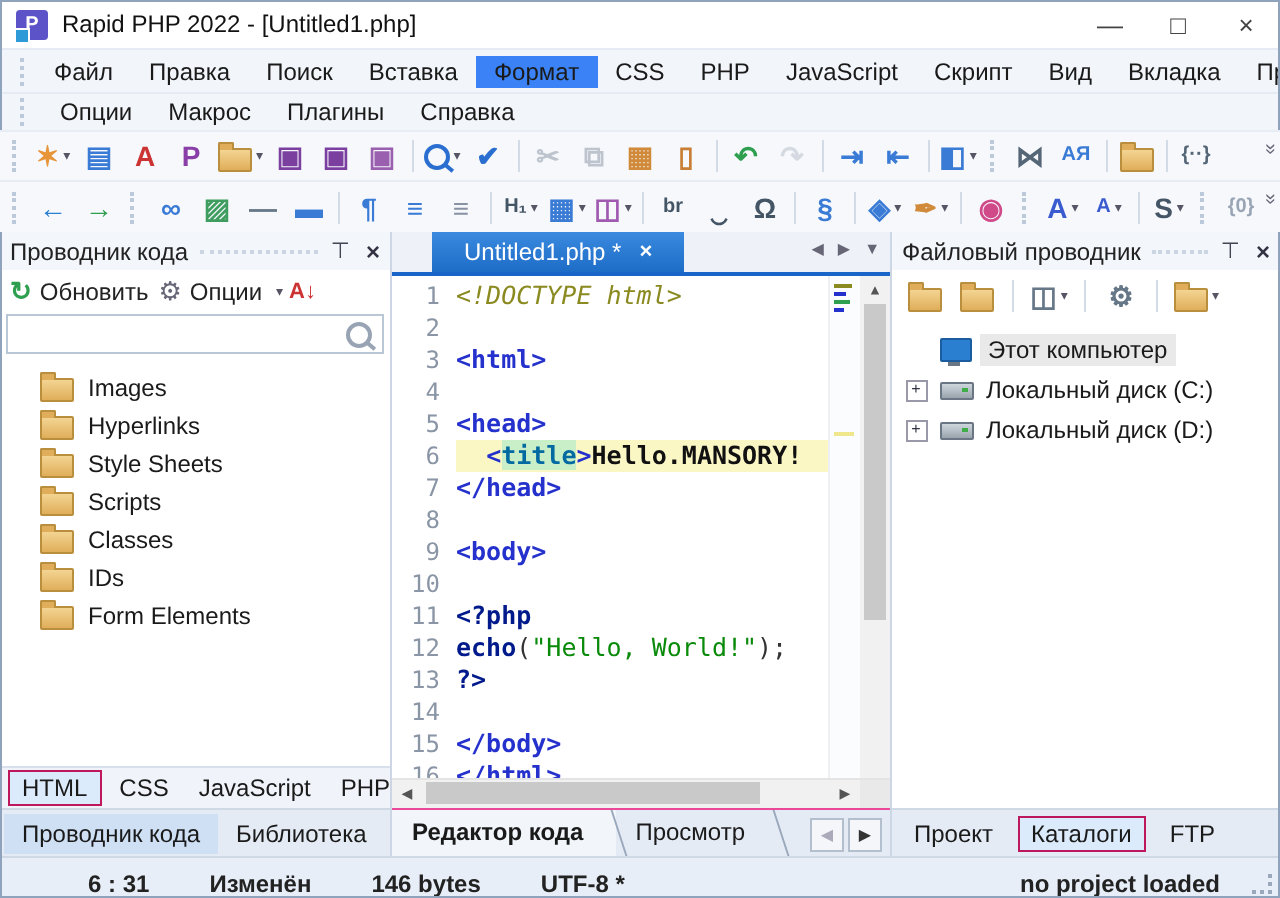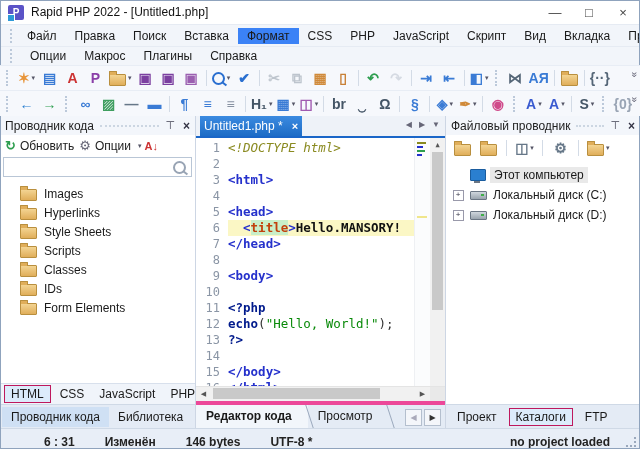--- a/index.html
+++ b/index.html
@@ -20,21 +20,21 @@
   .menu-item{padding:1px 9px;white-space:nowrap}
   .menu-item.active{background:#3b82f6}
   .mgrip{width:3px;height:14px;border-left:2px dotted #bcc9da;margin-right:6px}
   
   .toolbar{display:flex;align-items:center;height:24px;background:#f6f8fc;border-top:1px solid #e8edf5;padding:0 2px;position:relative}
   .toolbar2{height:25px}
   .tb-grip{width:3px;height:16px;border-left:2px dotted #bcc9da;margin:0 4px}
   .tb-sep{width:1px;height:16px;background:#d3dbe6;margin:0 3px}
   .tb-btn{height:20px;min-width:19px;padding:0 2px;display:flex;align-items:center;justify-content:center;border-radius:2px}
   .tb-btn .glyph{font-size:14px;line-height:1;font-weight:bold}
-  .tb-btn .glyph.sm{font-size:14px}
+  .tb-btn .glyph.sm{font-size:10px}
   .tb-btn.dis{opacity:.35}
   .caret{font-size:7px;color:#556;margin-left:2px}
   .tb-ov{position:absolute;right:2px;top:3px;color:#667;font-size:10px;transform:rotate(90deg)}
   
   .folder-ic{position:relative;width:15px;height:10px;background:linear-gradient(#f3d492,#e0ae5a);
              border:1px solid #b98f3e;border-radius:1px;display:inline-block;margin-top:3px}
   .folder-ic::before{content:"";position:absolute;top:-4px;left:-1px;width:6px;height:3px;background:#e0ae5a;
              border:1px solid #b98f3e;border-bottom:none;border-radius:1px 1px 0 0}
   .mag-ic{position:relative;width:9px;height:9px;border:2px solid #2a6fd0;border-radius:50%;display:inline-block}
   .mag-ic::after{content:"";position:absolute;width:5px;height:2px;background:#2a6fd0;right:-4px;bottom:-2px;transform:rotate(40deg)}
@@ -59,47 +59,47 @@
   .tree{flex:1;overflow:hidden;padding-top:5px}
   .trow{height:19px;display:flex;align-items:center;padding-left:20px;gap:7px;white-space:nowrap}
   .langtabs{height:20px;display:flex;align-items:center;gap:3px;background:#f0f4fa;border-top:1px solid #d8e0ec;padding-left:4px}
   .ltab{padding:1px 6px}
   .ltab.active{border:1px solid #be185d;background:#dcebfb}
   .btabs{height:23px;display:flex;align-items:center;background:#e4ebf5;border-top:1px solid #cfd9e6;padding-left:2px}
   .btab{padding:3px 9px;white-space:nowrap}
   .btab.active{background:#cfe0f4}
   
   .tabbar{height:20px;background:#eef2f8;display:flex;align-items:flex-end;border-bottom:2px solid #1a66c8;position:relative}
-  .edtab{height:20px;background:linear-gradient(#3b8ae0,#1d6cc6);color:#fff;display:flex;align-items:center;padding:0 4px;margin-left:4px;white-space:nowrap}
+  .edtab{height:20px;background:linear-gradient(#3b8ae0,#1d6cc6);color:#fff;display:flex;align-items:center;padding:0 16px;margin-left:20px;white-space:nowrap}
   .edtab .x{margin-left:9px;font-size:11px;font-weight:bold}
   .tabnav{position:absolute;right:5px;top:4px;display:flex;gap:7px;color:#667;font-size:8px}
   .codewrap{flex:1;display:flex;overflow:hidden;font:12.5px "DejaVu Sans Mono",monospace}
   .codecol{flex:1;padding-top:2px;min-width:0}
   .cline{height:16px;display:flex;line-height:16px}
   .lnum{width:24px;text-align:right;padding-right:8px;color:#8a95a5;flex:none;font-size:12px}
   .ctext{flex:1;white-space:pre}
   .ctext.hl{background:#fbf7c5}
   .c-doc{color:#8a8a20;font-style:italic}
   .c-tag{color:#2531cc;font-weight:bold}
-  .c-tagsel{color:#c2410c;font-weight:bold;background:#c9efc9}
+  .c-tagsel{color:#0369a1;font-weight:bold;background:#c9efc9}
   .c-btext{color:#111;font-weight:bold}
   .c-kw{color:#001a8c;font-weight:bold}
   .c-str{color:#0a8a0a}
   .c-pl{color:#333}
   .minimap{width:13px;background:#fbfcfd;border-left:1px solid #eef0f3;padding:3px 1px 0 1px;flex:none}
   .mm{height:2px;margin:1px 1px 2px 1px}
   .vscroll{width:15px;background:#f1f1f1;display:flex;flex-direction:column;align-items:center;flex:none}
   .varrow{height:13px;font-size:7px;color:#555;display:flex;align-items:center}
   .vthumb{width:11px;height:158px;background:#c9c9c9;margin-top:1px}
   .hscrollrow{height:14px;display:flex;align-items:center;background:#f1f1f1;border-top:1px solid #e4e4e4}
   .harrow{width:15px;font-size:7px;color:#555;text-align:center}
   .htrack{flex:1;height:100%;position:relative}
   .hthumb{position:absolute;left:2px;top:1px;height:11px;width:82%;background:#c9c9c9}
   .hcorner{width:15px;height:100%;background:#e9e9e9}
-  .doctabs{height:23px;background:#e4ebf5;border-top:4px solid #ec4899;display:flex;align-items:stretch;position:relative}
+  .doctabs{height:23px;background:#e4ebf5;border-top:1px solid #ec4899;display:flex;align-items:stretch;position:relative}
   .dtab{padding:4px 16px 0 10px;position:relative;white-space:nowrap}
   .dtab::after{content:"";position:absolute;right:-2px;top:0;bottom:0;width:10px;border-right:1px solid #9aa8bc;transform:skewX(18deg)}
   .dtab.active{font-weight:bold;background:#f2f6fb}
   .dnav{position:absolute;right:4px;top:4px;display:flex;gap:2px}
   .dnav span{width:15px;height:15px;border:1px solid #b4bfce;background:#f4f6fa;font-size:8px;display:flex;align-items:center;justify-content:center;color:#333}
   .dnav span.dis{color:#aab;}
   
   .rtb{height:26px;display:flex;align-items:center;padding:0 5px;gap:3px}
   .rtree{flex:1;overflow:hidden;padding-top:4px}
   .rrow{height:20px;display:flex;align-items:center;gap:6px;padding-left:6px;white-space:nowrap}

